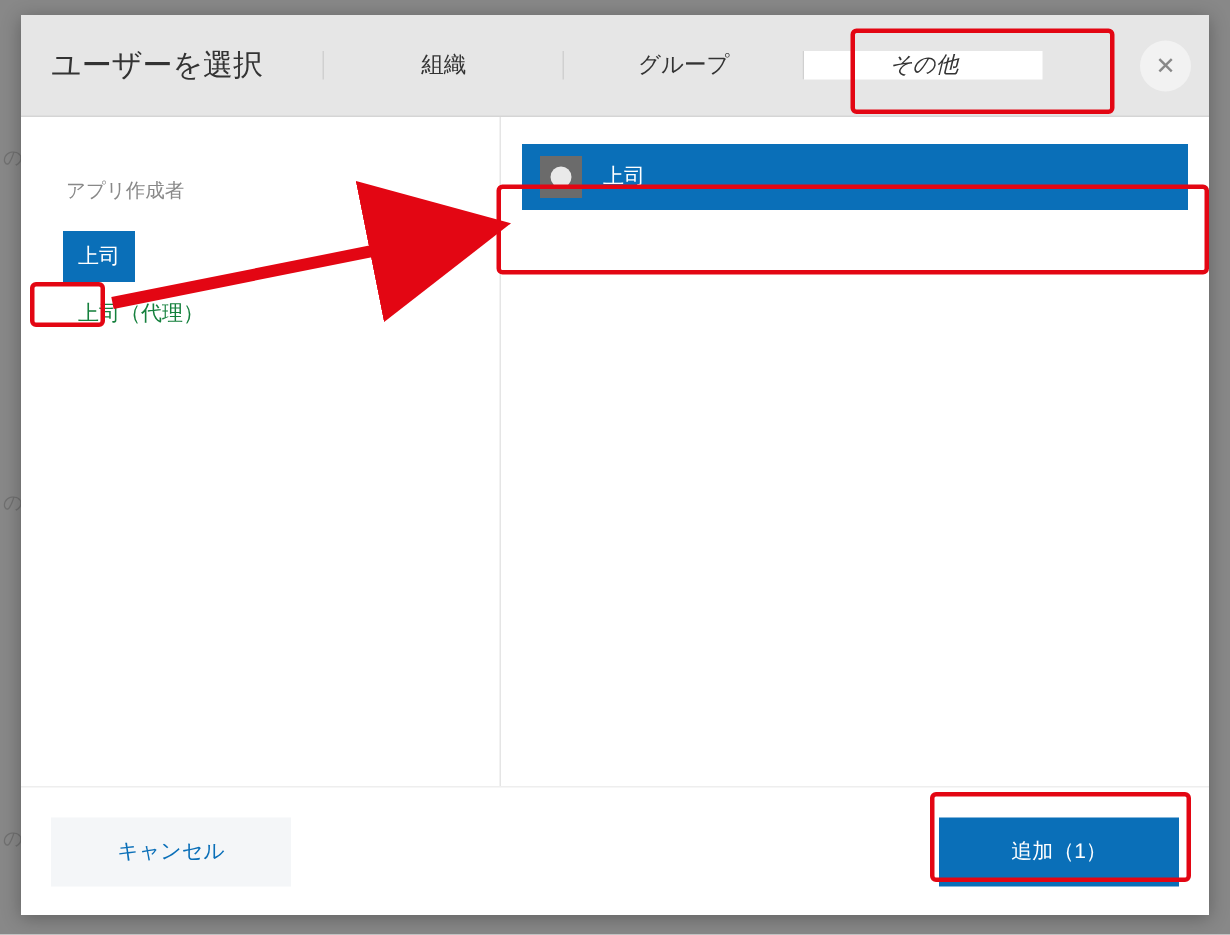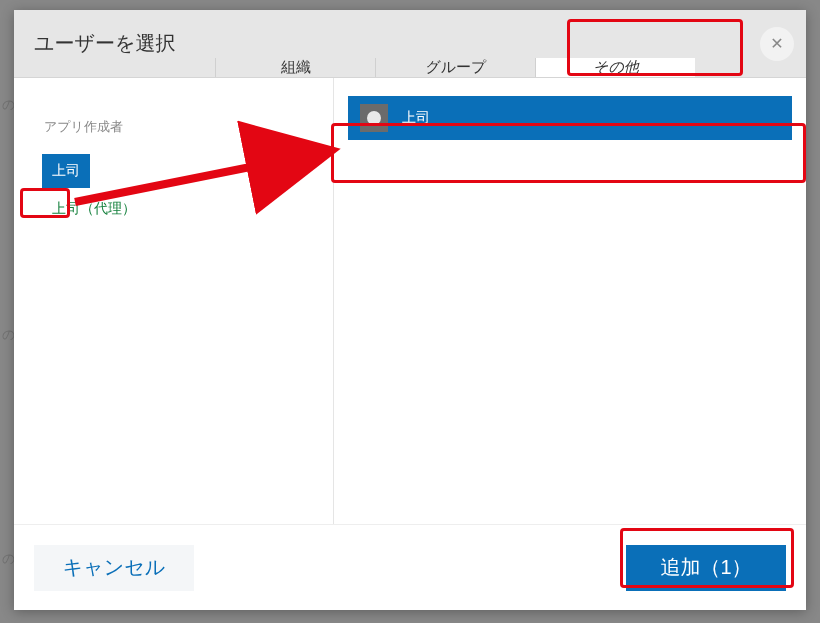--- a/index.html
+++ b/index.html
@@ -31,21 +31,21 @@
       border-bottom: 1px solid #d5d5d5;
     }
     .title {
       font-size: 20px;
       color: #333;
       flex: 0 0 auto;
       margin-right: 40px;
     }
     .tabs {
       display: flex;
-      align-items: flex-end;
+      align-items: center;
       height: 100%;
       flex: 1;
     }
     .tab {
       width: 160px;
       display: flex;
       align-items: center;
       justify-content: center;
       font-size: 15px;
       color: #333;
@@ -135,21 +135,21 @@
       align-items: center;
       justify-content: space-between;
       padding: 0 20px;
     }
     .btn {
       min-width: 160px;
       height: 46px;
       display: flex;
       align-items: center;
       justify-content: center;
-      font-size: 20px;
+      font-size: 14px;
       cursor: pointer;
       border: none;
     }
     .btn-cancel {
       background: #f4f6f8;
       color: #0a6fb8;
     }
     .btn-primary {
       background: #0a6fb8;
       color: #fff;

